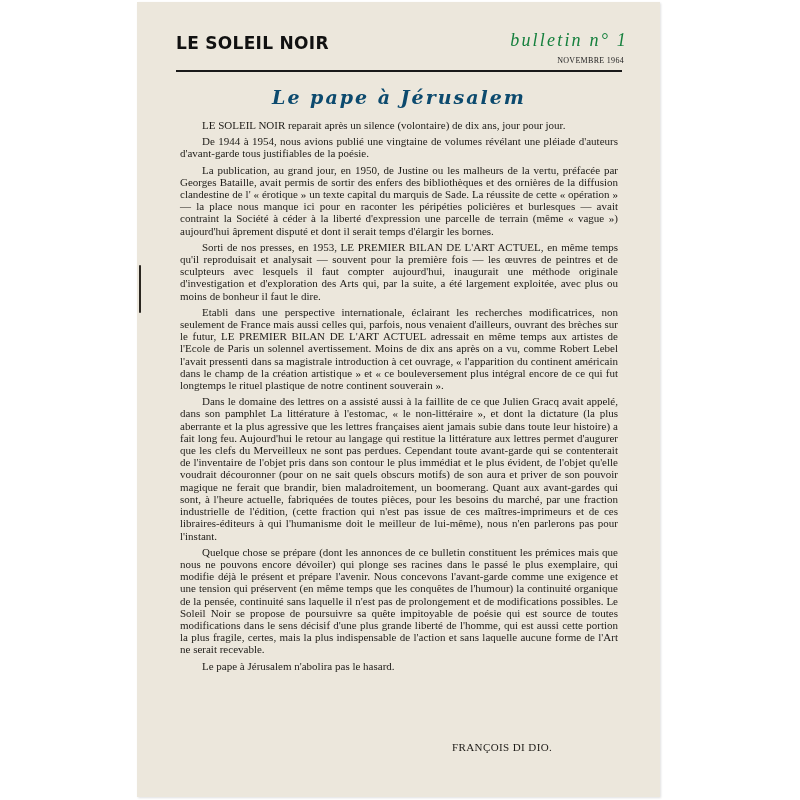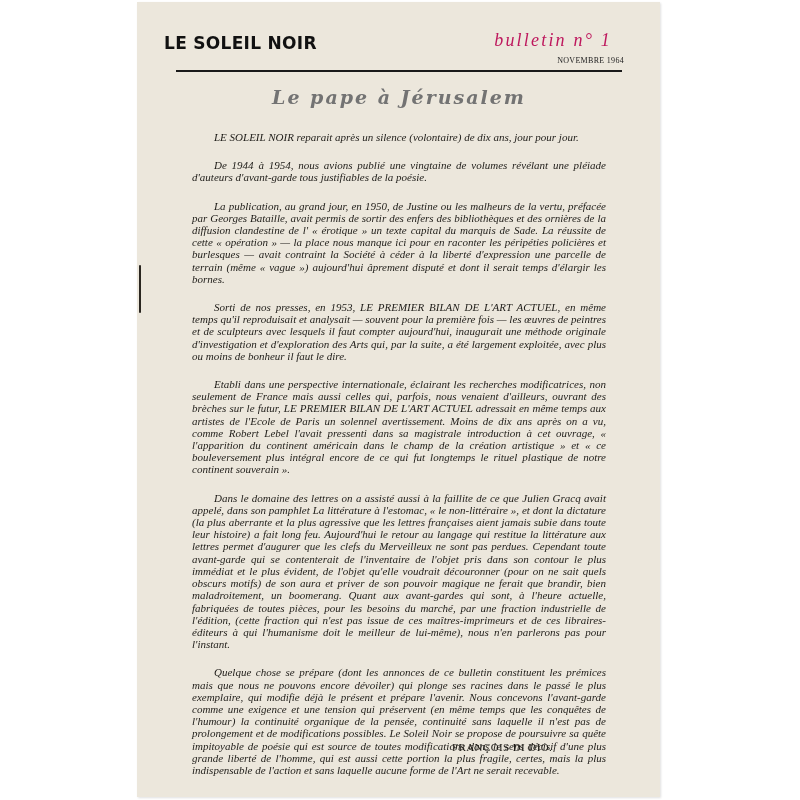--- a/index.html
+++ b/index.html
@@ -10,47 +10,47 @@
     .paper {
       position: absolute; left: 137px; top: 2px; width: 523px; height: 795px;
       background: #ece7dc;
       box-shadow: 1px 1px 2px rgba(0,0,0,0.12);
     }
     .staple {
       position: absolute; left: 139px; top: 265px; width: 2px; height: 48px;
       background: #2a2620; border-radius: 1px;
     }
     .masthead-title {
-      position: absolute; left: 164px; top: 33px;
+      position: absolute; left: 176px; top: 33px;
       font-family: "DejaVu Sans", sans-serif; font-weight: bold;
       font-size: 17px; letter-spacing: 0.3px; color: #111;
     }
     .bulletin {
-      position: absolute; right: 188px; top: 30px;
+      position: absolute; right: 172px; top: 30px;
       font-family: "Liberation Serif", serif; font-style: italic;
-      font-size: 18px; letter-spacing: 2.2px; color: #be185d;
+      font-size: 18px; letter-spacing: 2.2px; color: #15803d;
     }
     .date {
       position: absolute; right: 176px; top: 56px;
       font-family: Liberation Serif, serif; font-size: 8px; letter-spacing: 0.3px; color: #222;
     }
     .rule {
       position: absolute; left: 176px; top: 70px; width: 446px; height: 2px; background: #1a1a1a;
     }
     .headline {
       position: absolute; left: 176px; top: 86px; width: 446px; text-align: center;
       font-family: "DejaVu Serif", serif; font-style: italic; font-weight: bold;
-      font-size: 19px; letter-spacing: 2px; color: #737373;
+      font-size: 19px; letter-spacing: 2px; color: #0c4a6e;
     }
     .body {
       position: absolute; left: 176px; top: 115px; width: 446px;
       font-family: "Liberation Serif", serif; font-size: 11px; line-height: 12.2px;
       color: #1e1c18; text-align: justify;
     }
-    .body p { margin: 16px; text-indent: 22px; font-style: italic; }
+    .body p { margin: 4px; text-indent: 22px; }
     .signature {
       position: absolute; left: 452px; top: 741px;
       font-family: "Liberation Serif", serif; font-size: 11px; letter-spacing: 0.4px; color: #1e1c18; text-align: center;
     }
   </style>
 </head>
 <body>
 
 <div class="paper"></div>
 <div class="staple"></div>
@@ -63,15 +63,16 @@
 <div class="headline">Le pape à Jérusalem</div>
 
 <div class="body">
   <p>LE SOLEIL NOIR reparait après un silence (volontaire) de dix ans, jour pour jour.</p>
   <p>De 1944 à 1954, nous avions publié une vingtaine de volumes révélant une pléiade d'auteurs d'avant-garde tous justifiables de la poésie.</p>
   <p>La publication, au grand jour, en 1950, de Justine ou les malheurs de la vertu, préfacée par Georges Bataille, avait permis de sortir des enfers des bibliothèques et des ornières de la diffusion clandestine de l' « érotique » un texte capital du marquis de Sade. La réussite de cette « opération » — la place nous manque ici pour en raconter les péripéties policières et burlesques — avait contraint la Société à céder à la liberté d'expression une parcelle de terrain (même « vague ») aujourd'hui âprement disputé et dont il serait temps d'élargir les bornes.</p>
   <p>Sorti de nos presses, en 1953, LE PREMIER BILAN DE L'ART ACTUEL, en même temps qu'il reproduisait et analysait — souvent pour la première fois — les œuvres de peintres et de sculpteurs avec lesquels il faut compter aujourd'hui, inaugurait une méthode originale d'investigation et d'exploration des Arts qui, par la suite, a été largement exploitée, avec plus ou moins de bonheur il faut le dire.</p>
   <p>Etabli dans une perspective internationale, éclairant les recherches modificatrices, non seulement de France mais aussi celles qui, parfois, nous venaient d'ailleurs, ouvrant des brèches sur le futur, LE PREMIER BILAN DE L'ART ACTUEL adressait en même temps aux artistes de l'Ecole de Paris un solennel avertissement. Moins de dix ans après on a vu, comme Robert Lebel l'avait pressenti dans sa magistrale introduction à cet ouvrage, « l'apparition du continent américain dans le champ de la création artistique » et « ce bouleversement plus intégral encore de ce qui fut longtemps le rituel plastique de notre continent souverain ».</p>
   <p>Dans le domaine des lettres on a assisté aussi à la faillite de ce que Julien Gracq avait appelé, dans son pamphlet La littérature à l'estomac, « le non-littéraire », et dont la dictature (la plus aberrante et la plus agressive que les lettres françaises aient jamais subie dans toute leur histoire) a fait long feu. Aujourd'hui le retour au langage qui restitue la littérature aux lettres permet d'augurer que les clefs du Merveilleux ne sont pas perdues. Cependant toute avant-garde qui se contenterait de l'inventaire de l'objet pris dans son contour le plus immédiat et le plus évident, de l'objet qu'elle voudrait découronner (pour on ne sait quels obscurs motifs) de son aura et priver de son pouvoir magique ne ferait que brandir, bien maladroitement, un boomerang. Quant aux avant-gardes qui sont, à l'heure actuelle, fabriquées de toutes pièces, pour les besoins du marché, par une fraction industrielle de l'édition, (cette fraction qui n'est pas issue de ces maîtres-imprimeurs et de ces libraires-éditeurs à qui l'humanisme doit le meilleur de lui-même), nous n'en parlerons pas pour l'instant.</p>
   <p>Quelque chose se prépare (dont les annonces de ce bulletin constituent les prémices mais que nous ne pouvons encore dévoiler) qui plonge ses racines dans le passé le plus exemplaire, qui modifie déjà le présent et prépare l'avenir. Nous concevons l'avant-garde comme une exigence et une tension qui préservent (en même temps que les conquêtes de l'humour) la continuité organique de la pensée, continuité sans laquelle il n'est pas de prolongement et de modifications possibles. Le Soleil Noir se propose de poursuivre sa quête impitoyable de poésie qui est source de toutes modifications dans le sens décisif d'une plus grande liberté de l'homme, qui est aussi cette portion la plus fragile, certes, mais la plus indispensable de l'action et sans laquelle aucune forme de l'Art ne serait recevable.</p>
+  <p>Le pape à Jérusalem n'abolira pas le hasard.</p>
 </div>
 
 <div class="signature">FRANÇOIS DI DIO.</div>
 
 </body></html>

